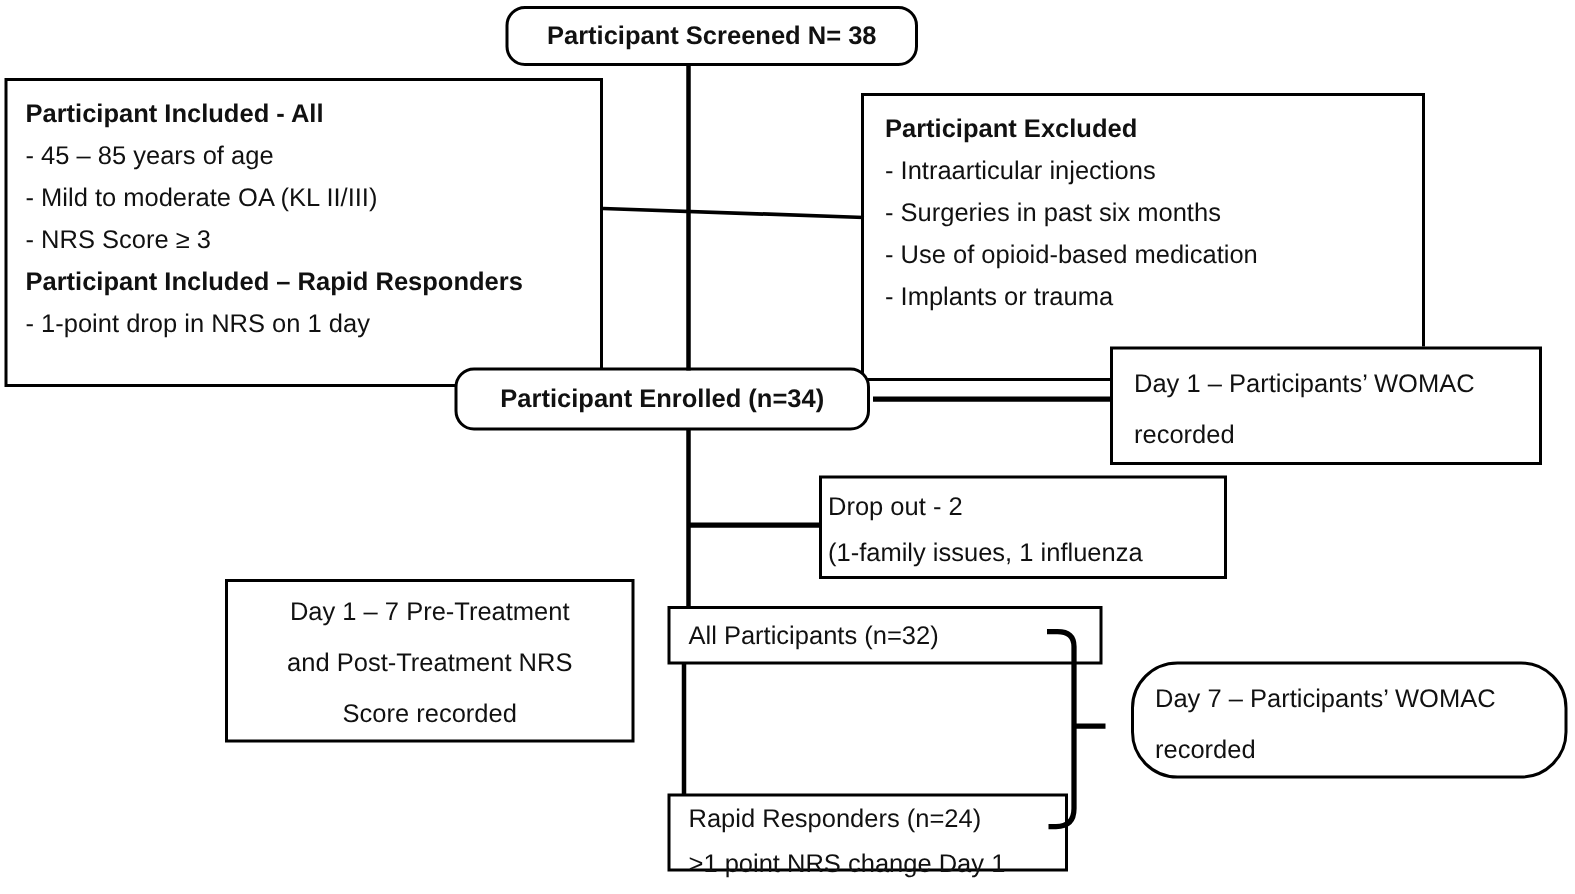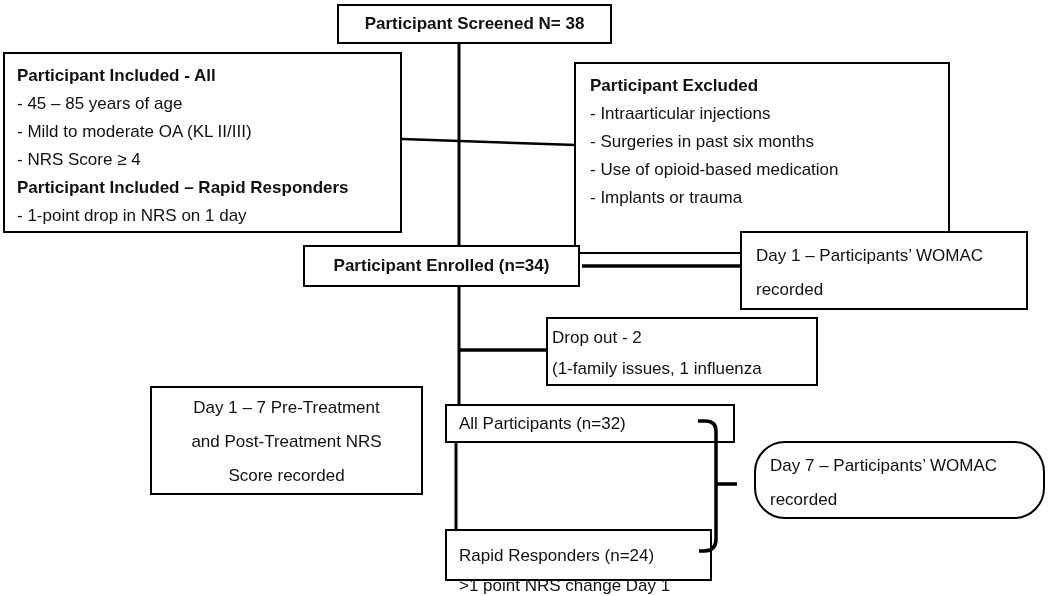--- a/index.html
+++ b/index.html
@@ -12,57 +12,57 @@
     overflow:hidden;
   }
   .box{
     position:absolute;
     background:#ffffff;
     border:2px solid #000000;
     box-sizing:border-box;
     font-size:17px;
     line-height:28px;
   }
-  .box--heavy{border-width:2.5px;}
+  .box--heavy{border-width:2.5px;border-radius:13px;}
   .box--center{display:flex;align-items:center;justify-content:center;text-align:center;}
   .bold{font-weight:bold;}
   .ln{white-space:nowrap;}
 
   
   .b-screened{left:337px;top:4px;width:275px;height:40px;font-weight:bold;}
-  .b-included{left:3px;top:52px;width:399px;height:181px;padding:8px 12px;}
+  .b-included{left:3px;top:52px;width:399px;height:206px;padding:8px 12px;}
   .b-excluded{left:574px;top:62px;width:376px;height:192px;padding:8px 14px;}
   .b-enrolled{left:303px;top:245px;width:277px;height:42px;font-weight:bold;}
   .b-day1{left:740px;top:231px;width:288px;height:79px;padding:6px 14px;line-height:34px;}
   .b-dropout{left:546px;top:317px;width:272px;height:69px;padding:3px 4px;line-height:31px;}
   .b-nrs{left:150px;top:386px;width:273px;height:109px;padding:3px 12px;line-height:34px;text-align:center;}
   .b-all{left:445px;top:404px;width:290px;height:39px;display:flex;align-items:center;padding:0 12px;}
   .b-day7{left:754px;top:441px;width:291px;height:78px;padding:6px 14px;line-height:34px;border-radius:31px;}
-  .b-rapid{left:445px;top:529px;width:267px;height:52px;padding:10px 12px;line-height:30px;}
+  .b-rapid{left:445px;top:529px;width:267px;height:52px;padding:0 12px;line-height:30px;}
 
   .connectors{
     position:absolute;left:0;top:0;width:1050px;height:596px;
     pointer-events:none;
   }
   .connectors line,.connectors path{stroke:#000000;fill:none;}
 </style>
 </head>
 <body>
 
 <div class="canvas">
 
   <div class="box box--heavy box--center b-screened">
     <span class="ln">Participant Screened N= 38</span>
   </div>
 
   <div class="box b-included">
     <div class="ln bold">Participant Included - All</div>
     <div class="ln">- 45 – 85 years of age</div>
     <div class="ln">- Mild to moderate OA (KL II/III)</div>
-    <div class="ln">- NRS Score ≥ 4</div>
+    <div class="ln">- NRS Score ≥ 3</div>
     <div class="ln bold">Participant Included – Rapid Responders</div>
     <div class="ln">- 1-point drop in NRS on 1 day</div>
   </div>
 
   <div class="box b-excluded">
     <div class="ln bold">Participant Excluded</div>
     <div class="ln">- Intraarticular injections</div>
     <div class="ln">- Surgeries in past six months</div>
     <div class="ln">- Use of opioid-based medication</div>
     <div class="ln">- Implants or trauma</div>

